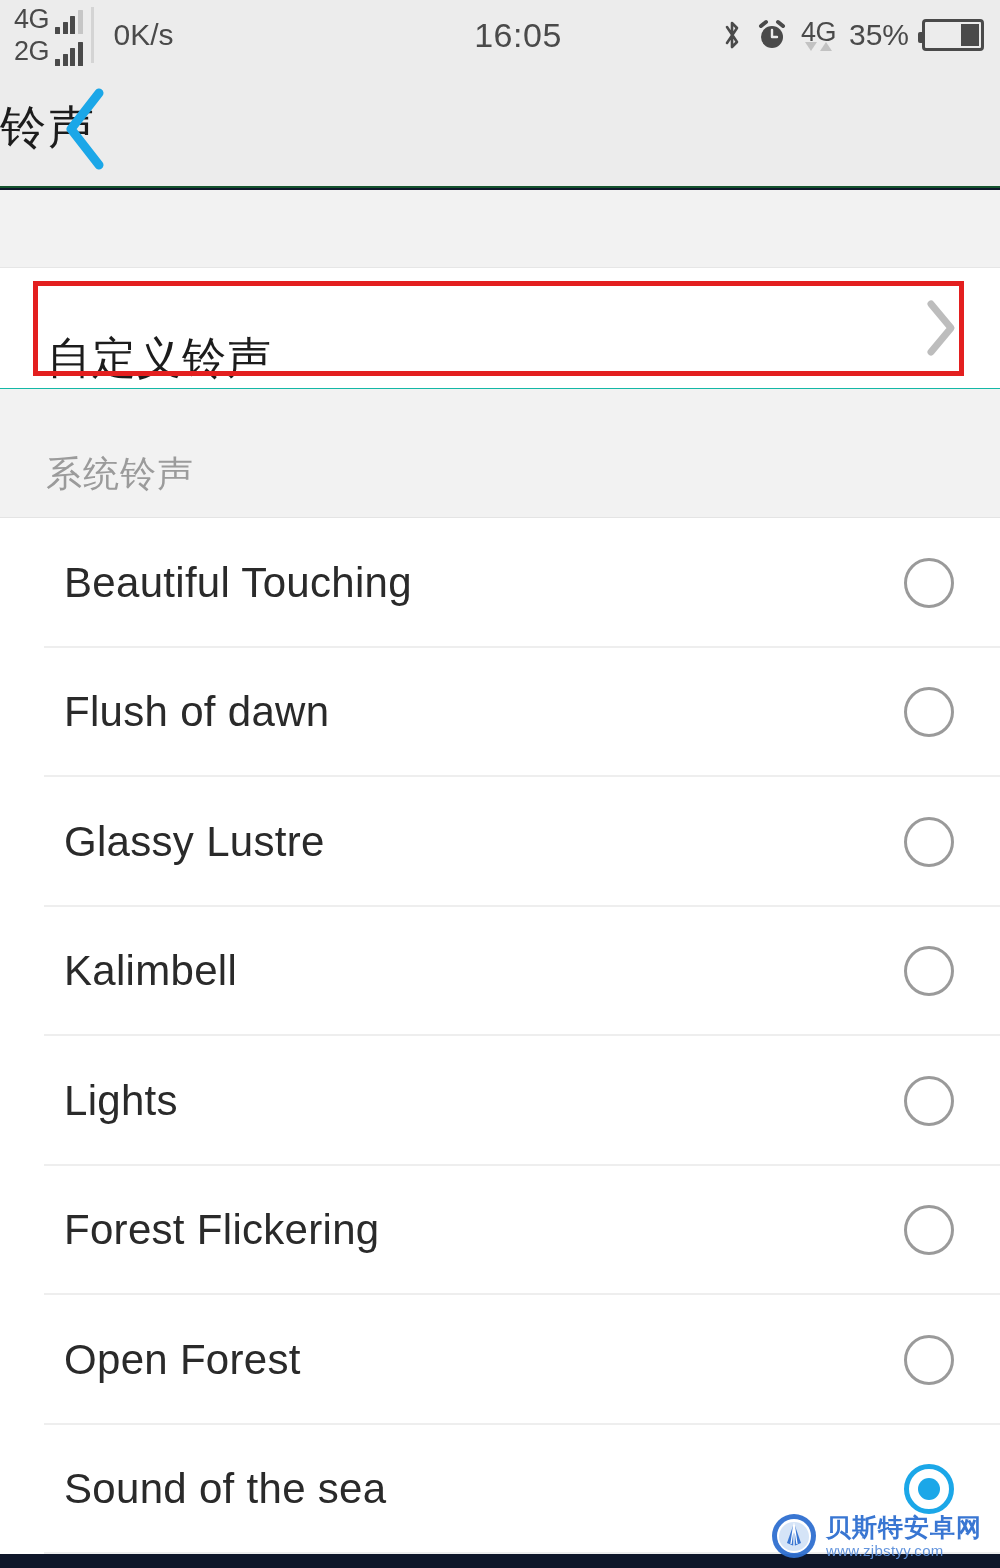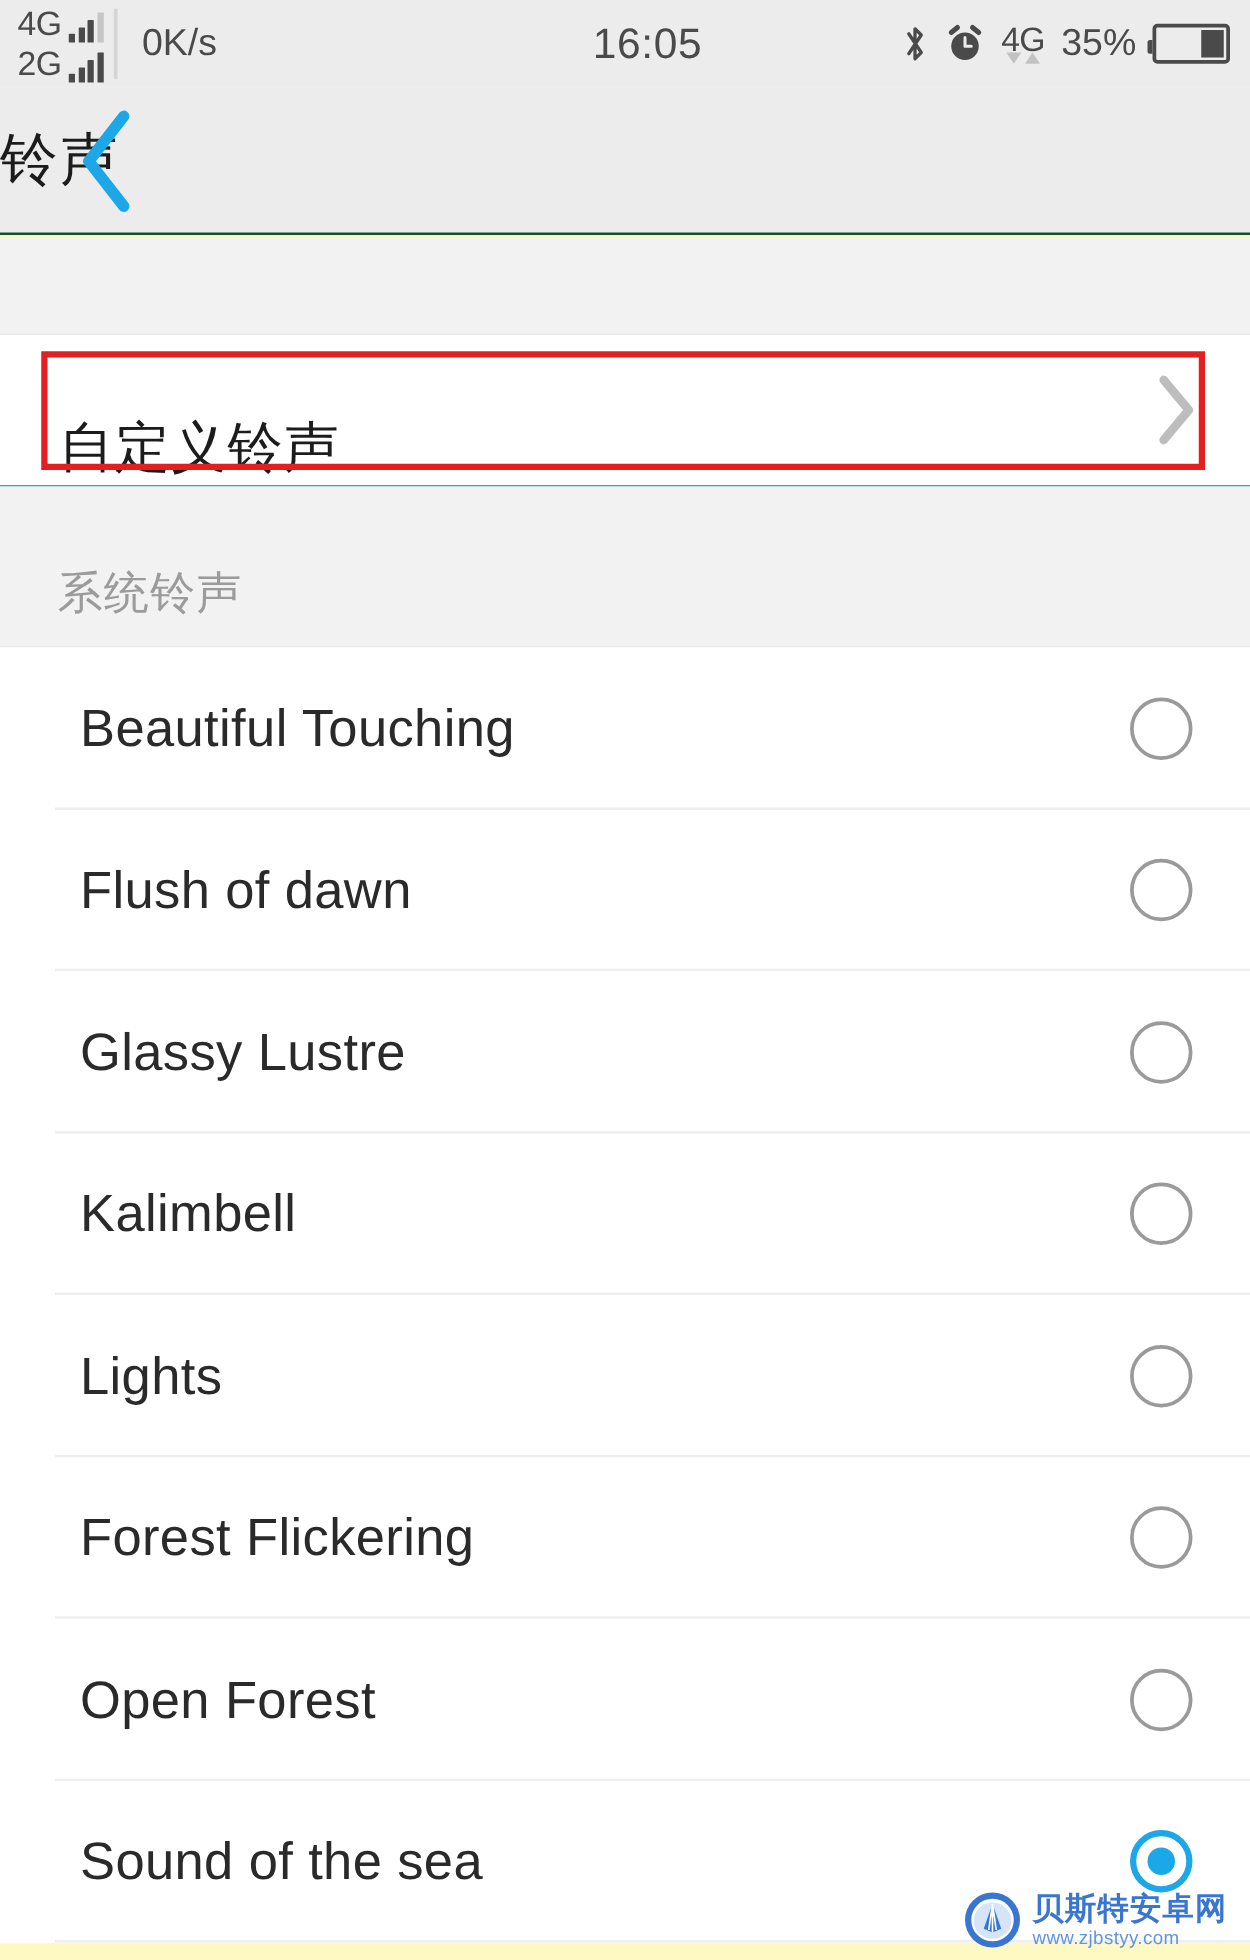--- a/index.html
+++ b/index.html
@@ -9,21 +9,21 @@
     height: 1568px;
     background: #ffffff;
     font-family: "Liberation Sans", "DejaVu Sans", sans-serif;
     overflow: hidden;
   }
 
   #phone {
     position: relative;
     width: 1000px;
     height: 1568px;
-    background: #fef9c3;
+    background: #0f172a;
   }
 
   
   .status-bar {
     position: absolute;
     top: 0; left: 0;
     width: 1000px;
     height: 70px;
     background: #ececec;
     display: flex;

